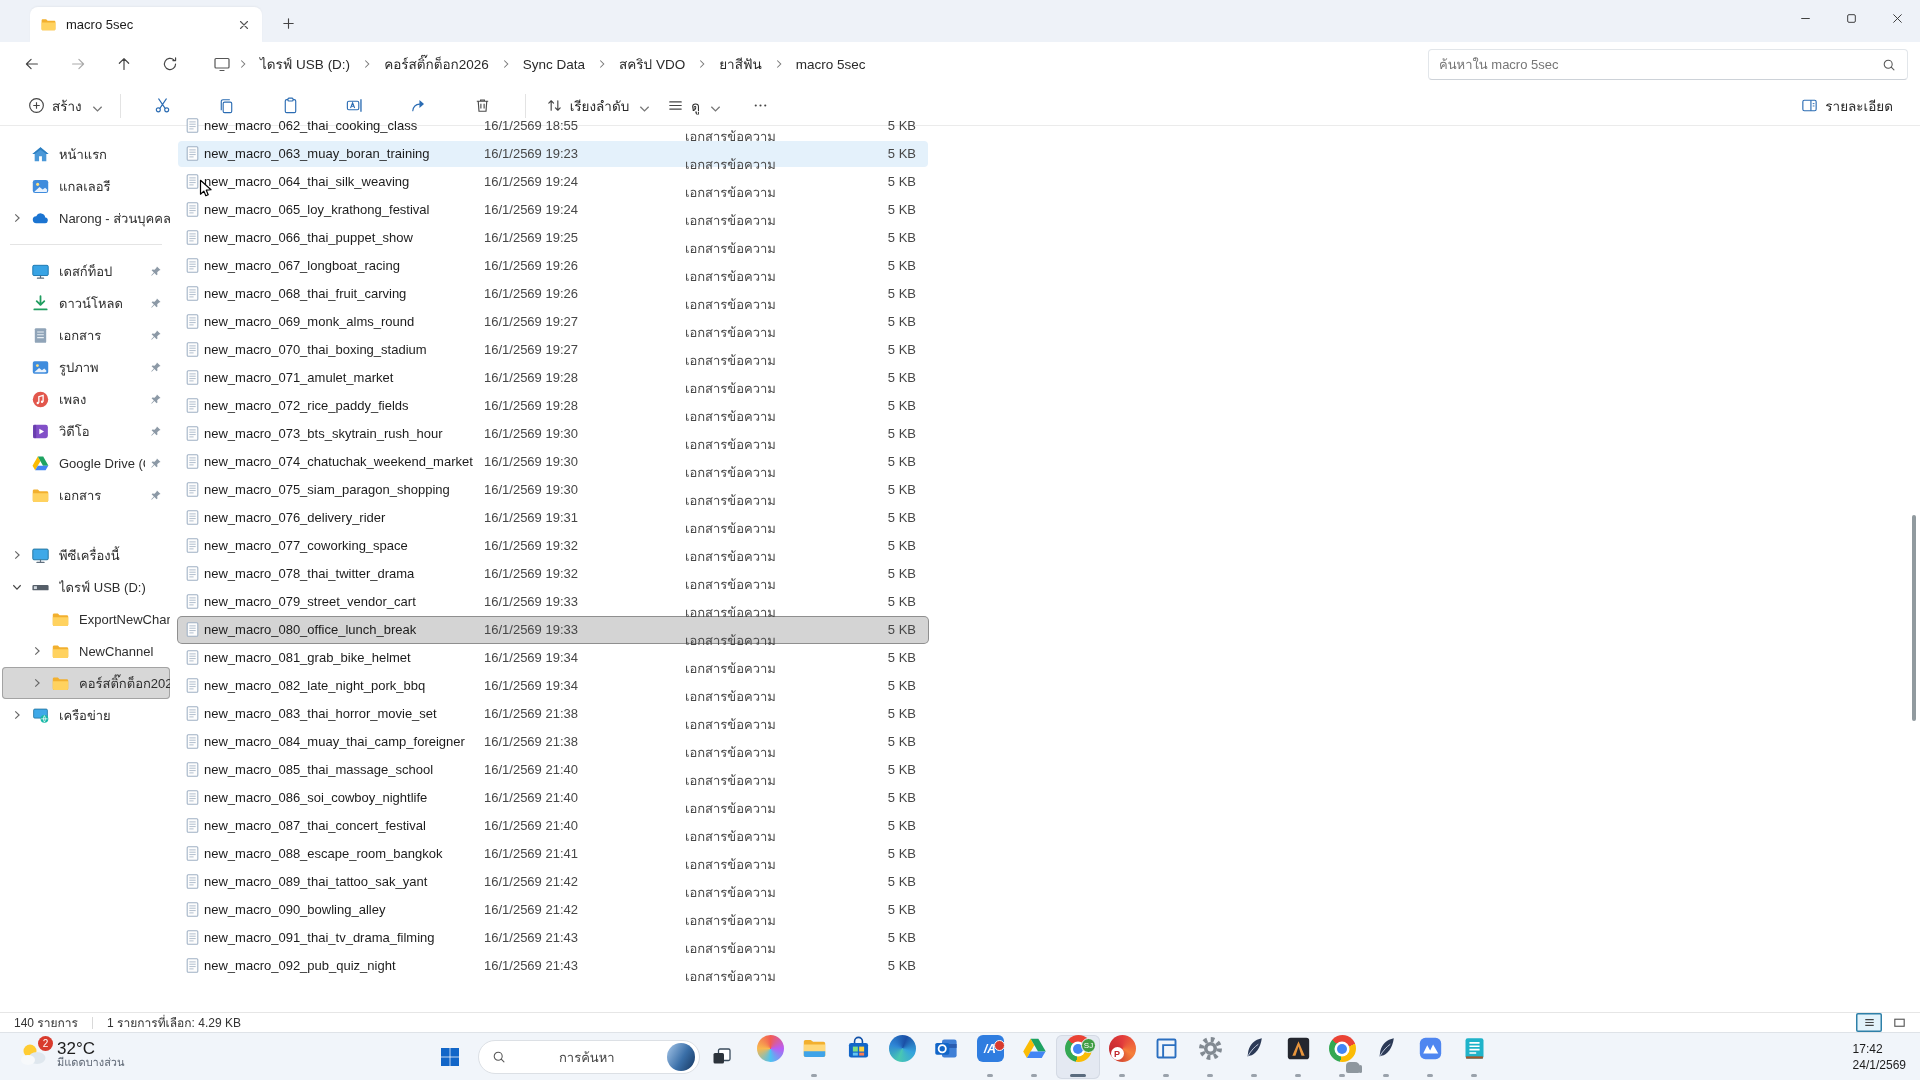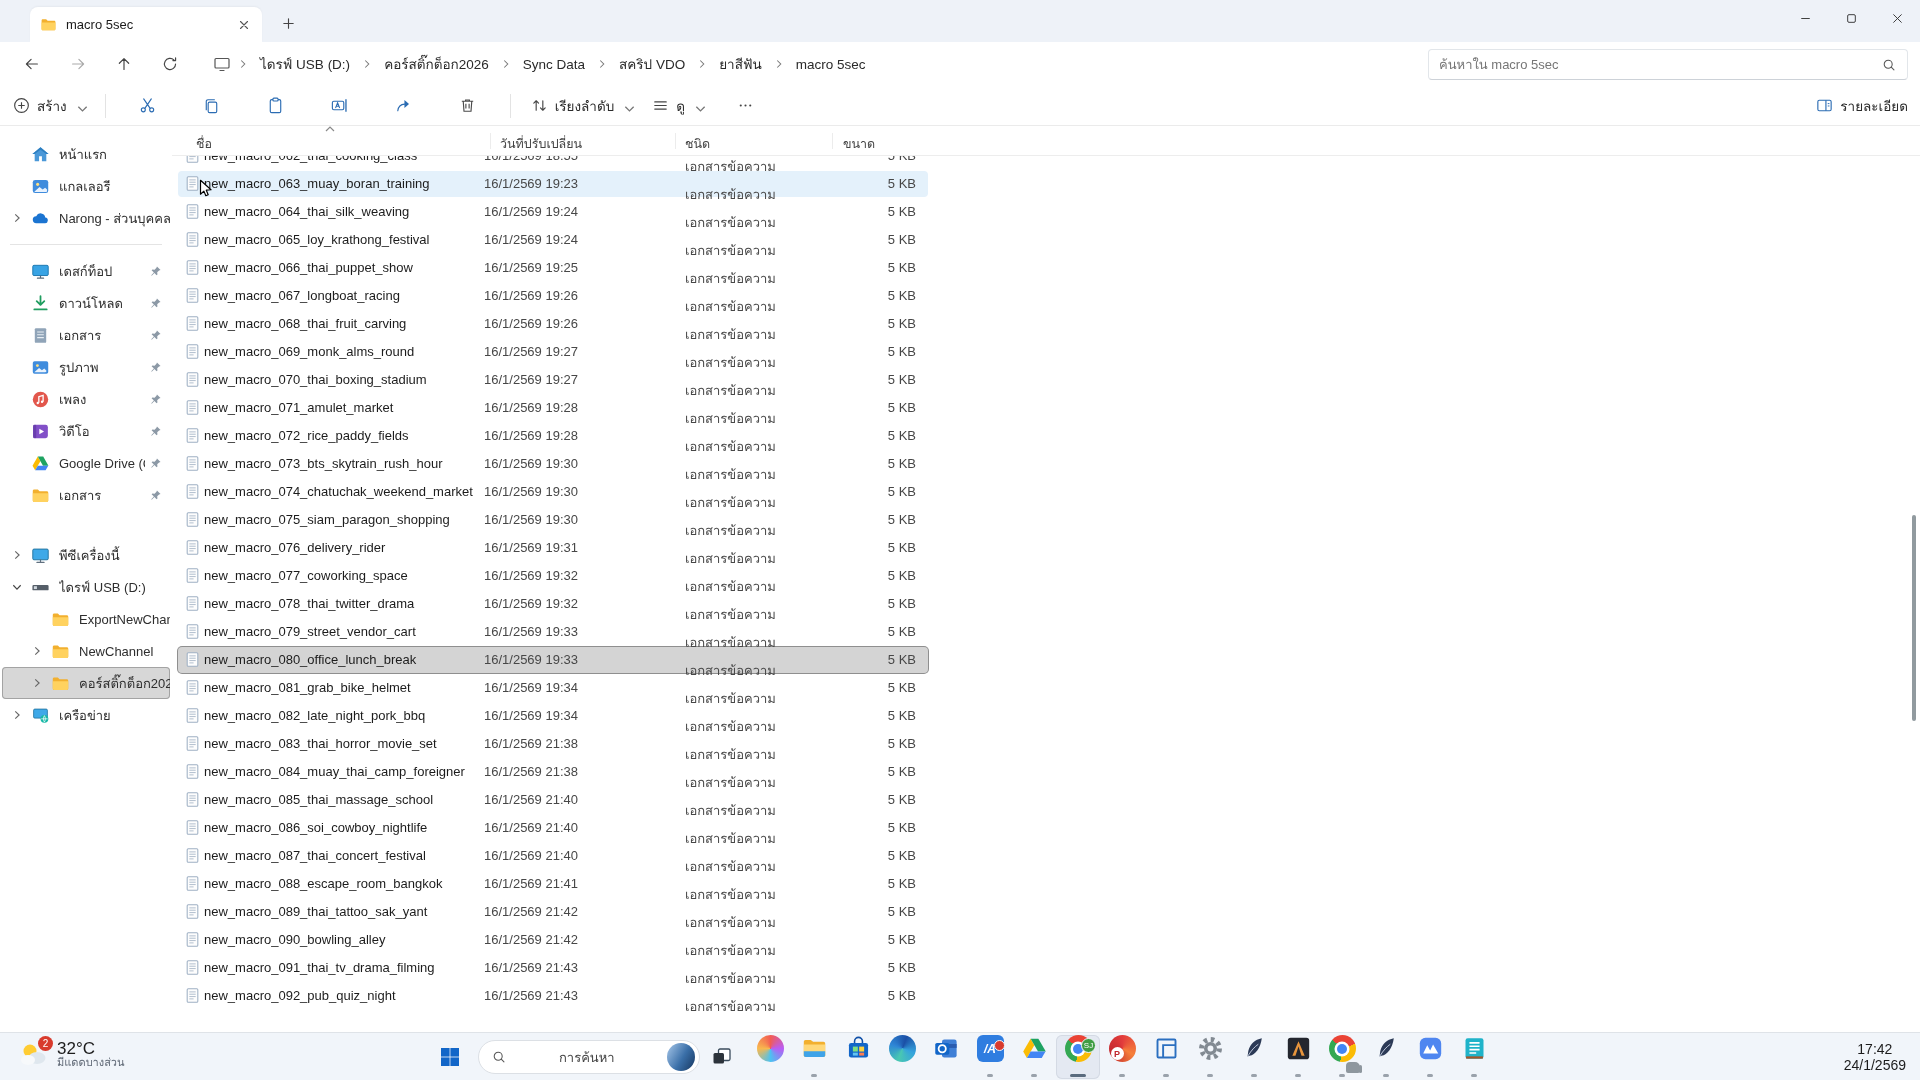--- a/index.html
+++ b/index.html
@@ -34,21 +34,21 @@
   .crumb { font-size:13.5px; color:#2a2a2a; padding:4px 8px; border-radius:4px; white-space:nowrap; }
   .crumb-sep { width:14px; height:14px; }
   .searchbox { position:absolute; right:12px; top:7px; width:480px; height:31px; background:#fff;
                border:1px solid #e2e6ea; border-bottom:1px solid #cdd2d8; border-radius:4px;
                display:flex; align-items:center; padding:0 10px; }
   .searchbox .ph { font-size:13px; color:#767676; flex:1; }
   .searchbox svg { width:16px; height:16px; }
 
   
   .toolbar { position:absolute; left:0; top:86px; width:1920px; height:40px; background:#fff;
-             border-bottom:1px solid #ebebeb; display:flex; align-items:center; padding:0 3px; }
+             border-bottom:1px solid #ebebeb; display:flex; align-items:center; padding:0 18px; }
   .tbtn { display:flex; align-items:center; gap:6px; padding:6px 9px; border-radius:5px; }
   .tbtn svg { width:19px; height:19px; }
   .tbtn .lbl { font-size:13.5px; color:#2a2a2a; white-space:nowrap; }
   .tbtn .dd { width:13px; height:13px; }
   .ibtn { width:40px; height:32px; display:flex; align-items:center; justify-content:center;
           border-radius:5px; margin:0 12px; }
   .ibtn svg { width:19px; height:19px; }
   .tdiv { width:1px; height:24px; background:#e3e3e3; margin:0 10px; }
   .tb-right { margin-left:auto; display:flex; align-items:center; }
 
@@ -143,21 +143,21 @@
          width:10px; height:10px; border-radius:50%; background:#4285f4; }
   .cico.redswirl { background:conic-gradient(#e23c3c,#f6803a,#c0272d,#e23c3c); }
   .cico.redswirl .pcirc { position:absolute; left:2px; bottom:2px; width:13px; height:13px; border-radius:7px;
          background:#fff; color:#c0272d; font-size:9px; font-weight:bold; display:flex; align-items:center; justify-content:center; }
   .cico.ia { background:#2f7de0; border-radius:6px; }
   .cico.ia .iatext { position:absolute; inset:0; display:flex; align-items:center; justify-content:center;
          color:#fff; font-size:12px; font-style:italic; font-weight:bold; }
   .eleph { position:absolute; right:4px; bottom:6px; width:14px; height:11px; background:#8e979e; border-radius:4px 5px 2px 2px; }
   .eleph:after { content:""; position:absolute; right:-2px; top:3px; width:3px; height:8px; background:#8e979e; border-radius:2px; }
 
-  .clock { position:absolute; right:14px; top:8px; text-align:center; font-size:14px; color:#1c1c1c; line-height:16px; }
+  .clock { position:absolute; right:14px; top:8px; text-align:left; font-size:12px; color:#1c1c1c; line-height:16px; }
 
   .cursor { position:absolute; left:195px; top:178px; z-index:50; pointer-events:none; }
 </style>
 </head>
 <body>
 
 <div class="screen">
 
   <div class="tabbar">
     <div class="tab">
@@ -617,34 +617,20 @@
             <svg viewBox="0 0 16 16">
               <rect x="2.2" y="2.6" width="11.6" height="7.6" rx="1" fill="#3fa9e8" stroke="#23749f" stroke-width=".7"></rect>
               <circle cx="11.3" cy="10.8" r="3.3" fill="#17b8a6"></circle>
               <path d="M8.6 10.8h5.4M11.3 8.1c1.1 1.7 1.1 3.6 0 5.4M11.3 8.1c-1.1 1.7-1.1 3.6 0 5.4" stroke="#fff" stroke-width=".6" fill="none"></path>
             </svg>
           </span>
           <span class="slabel">เครือข่าย</span>
         </div>
       </div>
     <div class="content">
-      <div class="colheader">
-        <span class="sortchev">
-            <svg viewBox="0 0 12 10" fill="none" stroke="#8a8a8a" stroke-width="1.2">
-              <path d="m2 7 4-4 4 4"></path>
-            </svg>
-          </span>
-        <span class="hcell h-name">ชื่อ</span>
-        <span class="hcell h-date">วันที่ปรับเปลี่ยน</span>
-        <span class="hcell h-type">ชนิด</span>
-        <span class="hcell h-size">ขนาด</span>
-        <span class="hdiv" style="left:318px"></span>
-        <span class="hdiv" style="left:503px"></span>
-        <span class="hdiv" style="left:660px"></span>
-      </div>
       <div class="rows" id="rows">
           <div class="row">
             <span class="hilite"></span>
             <span class="ficon">
               <svg viewBox="0 0 16 16">
                 <rect x="3" y="1.6" width="10" height="12.8" rx="1" fill="#fdfdfd" stroke="#9fb0c4"></rect>
                 <path d="M5 4.6h6M5 6.8h6M5 9h6M5 11.2h4" stroke="#aebccc" stroke-width=".9"></path>
               </svg>
             </span>
             <span class="fcell fname">new_macro_062_thai_cooking_class</span>
@@ -1040,20 +1026,41 @@
             <span class="fcell fname">new_macro_092_pub_quiz_night</span>
             <span class="fcell fdate">16/1/2569 21:43</span>
             <span class="fcell ftype">เอกสารข้อความ</span>
             <span class="fcell fsize">5 KB</span>
           </div>
         </div>
       <span class="vscroll"></span>
     </div>
   </div>
 
+  <div class="statusbar">
+    <span class="sb-item">140 รายการ</span>
+    <span class="sbdiv"></span>
+    <span class="sb-item">1 รายการที่เลือก: 4.29 KB</span>
+    <div class="sb-right">
+      <span class="vbtn active">
+          <span>
+            <svg viewBox="0 0 16 16" stroke="#444" stroke-width="1.3">
+              <path d="M3.5 5h9M3.5 8h9M3.5 11h9"></path>
+            </svg>
+          </span>
+        </span>
+      <span class="vbtn">
+          <span>
+            <svg viewBox="0 0 16 16" fill="none" stroke="#555" stroke-width="1.2">
+              <rect x="3" y="4.5" width="10" height="7.5"></rect>
+            </svg>
+          </span>
+        </span>
+    </div>
+  </div>
 
   <div class="taskbar">
     <div class="weather">
       <span class="wicon">
         <svg viewBox="0 0 32 32">
             <circle cx="13" cy="12" r="6.5" fill="#ffcc33"></circle>
             <ellipse cx="20" cy="19" rx="8.5" ry="6" fill="#dfe7ee"></ellipse>
             <ellipse cx="11" cy="21" rx="7" ry="5" fill="#f7f9fb"></ellipse>
           </svg>
         <span class="wbadge">2</span>

